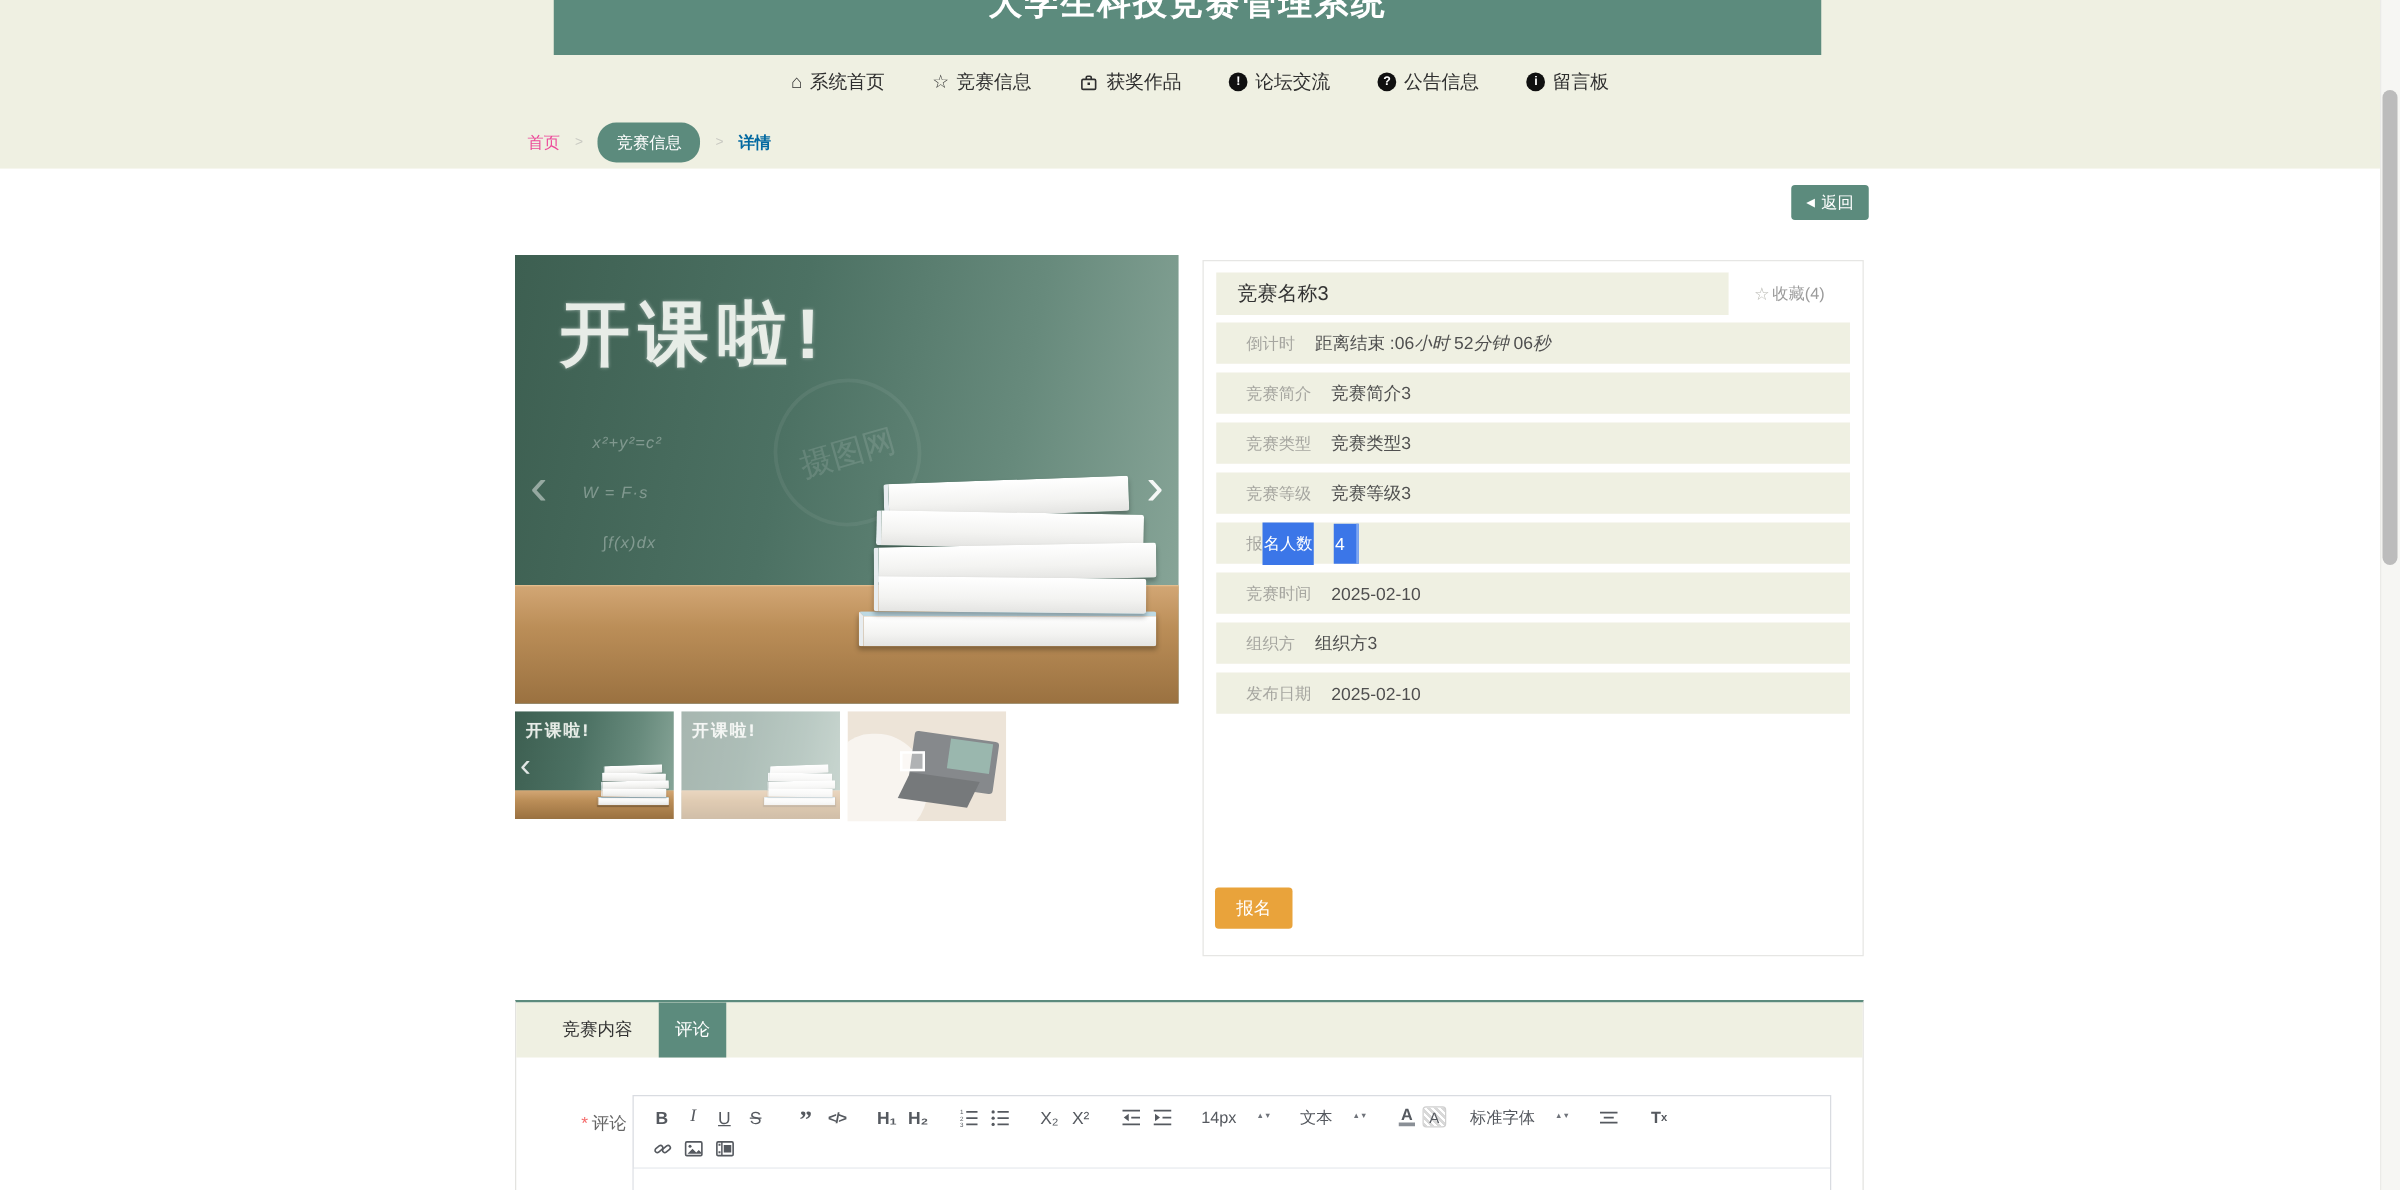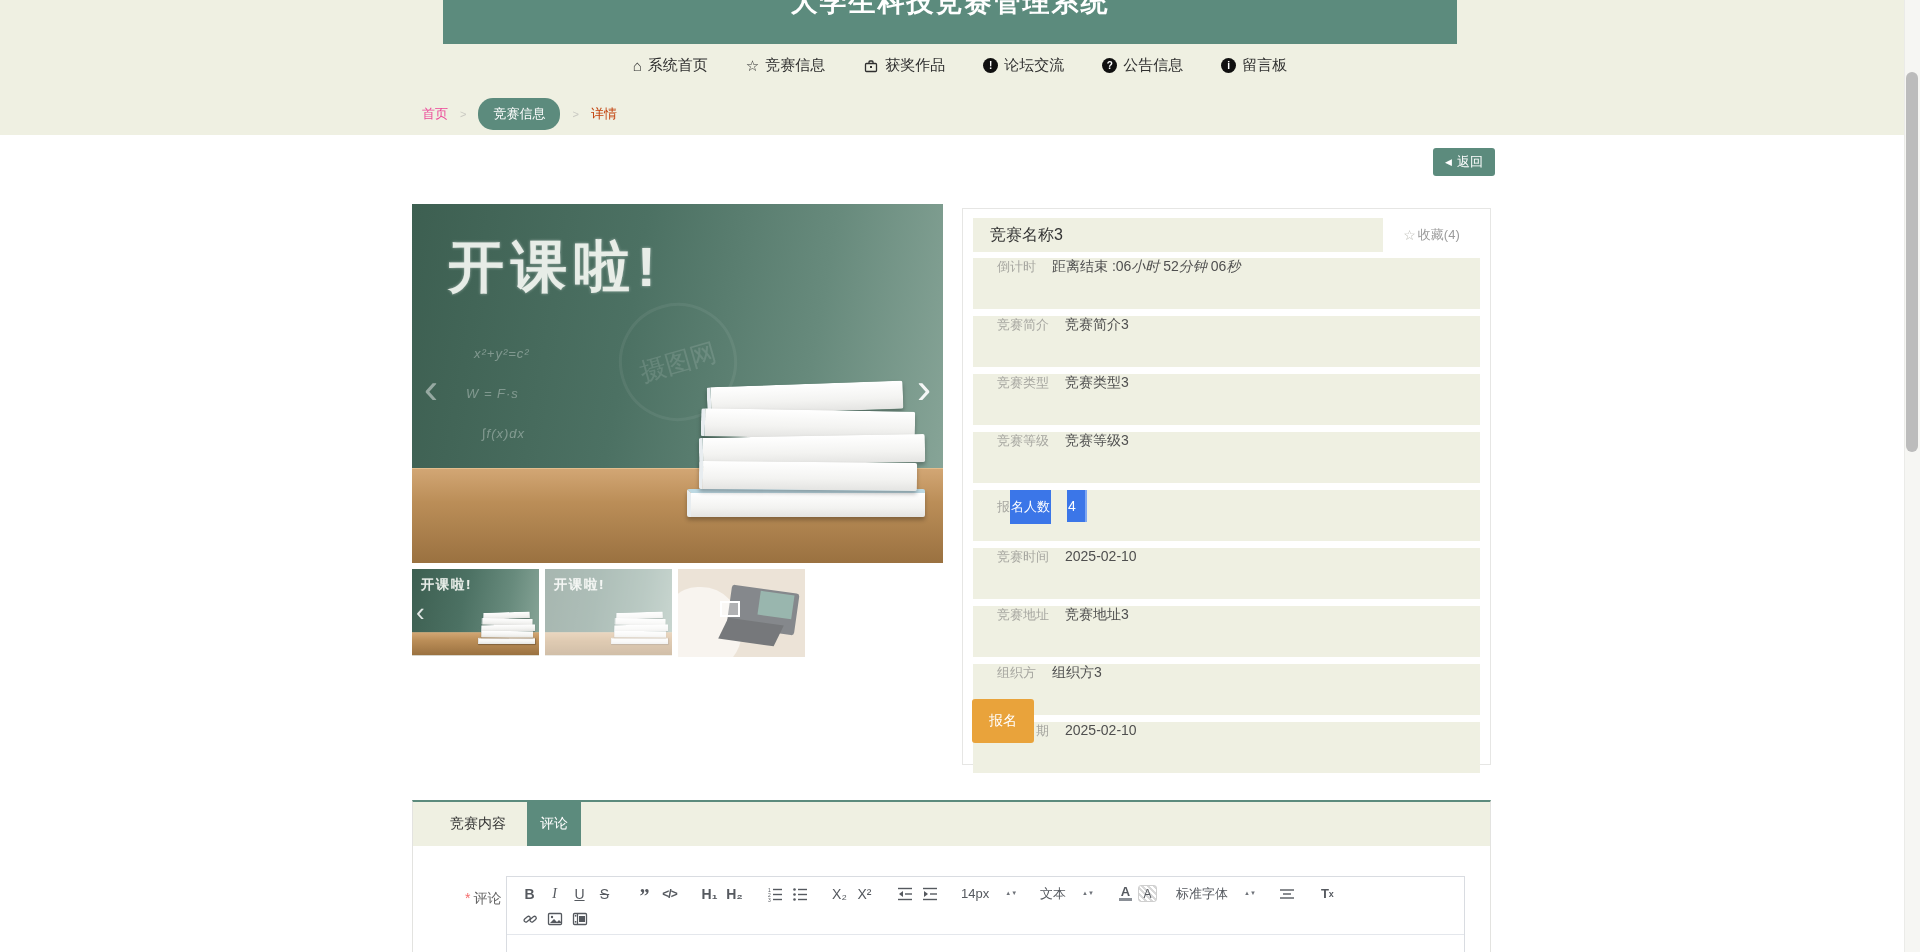--- a/index.html
+++ b/index.html
@@ -18,21 +18,21 @@
   .nav-item { display:flex; align-items:center; gap:6px; font-size:15px; color:#2f2f2f; cursor:pointer; }
   .glyph-icon { font-size:15px; color:#2f2f2f; line-height:1; }
   .icon-circle { width:15px; height:15px; border-radius:50%; background:#101010; color:#fff; font-size:10px; font-weight:bold;
                  display:flex; align-items:center; justify-content:center; line-height:1; }
   .nav-svg { display:block; }
   
   .breadcrumb { position:absolute; left:422px; top:99px; height:30px; display:flex; align-items:center; gap:12px; font-size:13px; }
   .crumb-plain { color:#ec4899; cursor:pointer; }
   .crumb-sep { color:#c9c9c2; font-size:11px; }
   .crumb-pill { background:#5c8b7d; color:#ffffff; padding:7px 15px; border-radius:15px; font-size:13px; cursor:pointer; }
-  .crumb-current { color:#c2410c; }
+  .crumb-current { color:#0369a1;font-weight:bold; }
   
   .main-white { position:absolute; left:0; top:135px; width:1920px; height:817px; background:#ffffff; }
   
   .back-btn { position:absolute; left:1433px; top:148px; width:62px; height:28px; background:#5c8b7d; border:none; border-radius:3px;
               color:#fff; font-size:13px; display:flex; align-items:center; justify-content:center; gap:5px; cursor:pointer; }
   .back-arrow { font-size:9px; line-height:1; }
   
   .carousel-main { position:absolute; left:412px; top:204px; width:531px; height:359px; overflow:hidden; }
   .board-scene { position:absolute; left:0; top:0; width:531px; height:359px; }
   .board { position:absolute; inset:0; background:linear-gradient(100deg,#3d5f51 0%,#4c7163 40%,#678a7c 72%,#8aa79a 100%); }
@@ -73,27 +73,27 @@
   .laptop-keys { position:absolute; right:26px; top:52px; width:56px; height:22px; background:#23272b; transform:rotate(8deg) skewX(-18deg); }
   .frame-square { position:absolute; left:42px; top:32px; width:20px; height:16px; border:2px solid #ffffff; background:rgba(255,255,255,.35); }
   
   .panel { position:absolute; left:962px; top:208px; width:529px; height:557px; background:#ffffff; border:1px solid #e6e6e4; }
   .panel-head { position:absolute; left:10px; top:9px; width:507px; height:34px; display:flex; }
   .panel-title-band { flex:1; background:#eff0e2; display:flex; align-items:center; padding-left:17px; font-size:16px; color:#333333; }
   .fav-btn { width:97px; background:#ffffff; border:none; display:flex; align-items:center; justify-content:center;
              color:#9b9b9b; font-size:13px; gap:2px; cursor:pointer; }
   .fav-star { font-size:14px; color:#b9b9b3; line-height:1; }
   .panel-rows { position:absolute; left:10px; top:49px; width:507px; }
-  .drow { height:51px; background:#eff0e2; display:flex; padding-left:24px; margin-bottom:7px; }
+  .drow { height:33px; background:#eff0e2; display:flex; align-items:center; padding-left:24px; margin-bottom:7px; }
   .drow-label { color:#a6a6a0; font-size:13px; margin-right:16px; white-space:pre; }
   .drow-value { color:#4f4f4f; font-size:14px; white-space:pre; }
   .cd-unit { font-style:italic; }
   .sel { background:#3b76e8; color:#ffffff; display:inline-block; padding:8px 1px; }
   .sel-pad { padding-right:9px; border-right:2px solid #7ea7f2; }
-  .signup-btn { position:absolute; left:9px; bottom:21px; width:62px; height:44px; background:#e9a33b; border:none; border-radius:3px;
+  .signup-btn { position:absolute; left:9px; bottom:21px; width:62px; height:33px; background:#e9a33b; border:none; border-radius:3px;
                 color:#ffffff; font-size:14px; cursor:pointer; }
   
   .comments-box { position:absolute; left:412px; top:800px; width:1079px; height:170px; background:#ffffff;
                   border:1px solid #e3e3e0; border-top:2px solid #5c8b7d; }
   .tab-bar { height:44px; background:#eff0e2; display:flex; align-items:stretch; padding-left:20px; }
   .tab { display:flex; align-items:center; padding:0 17px; font-size:14px; color:#333333; cursor:pointer; }
   .tab-active { background:#5c8b7d; color:#ffffff; padding:0 13px; margin-left:4px; }
   .editor-label { position:absolute; left:52px; top:88px; font-size:14px; color:#666666; }
   .req-mark { color:#f56c6c; margin-right:3px; font-size:14px; }
   .editor-wrap { position:absolute; left:93px; top:74px; width:959px; height:120px; border:1px solid #d9dce1; background:#ffffff; }
@@ -271,24 +271,20 @@
     </div>
     <div class="drow">
       <span class="drow-label"><span>报</span><span class="sel">名人数</span></span>
       <span class="drow-value"><span class="sel sel-pad">4</span></span>
     </div>
     <div class="drow">
       <span class="drow-label">竞赛时间</span>
       <span class="drow-value">2025-02-10</span>
     </div>
     <div class="drow">
-      <span class="drow-label">竞赛地址</span>
-      <span class="drow-value">竞赛地址3</span>
-    </div>
-    <div class="drow">
       <span class="drow-label">组织方</span>
       <span class="drow-value">组织方3</span>
     </div>
     <div class="drow">
       <span class="drow-label">发布日期</span>
       <span class="drow-value">2025-02-10</span>
     </div>
   </div>
 
   <button class="signup-btn">报名</button>

